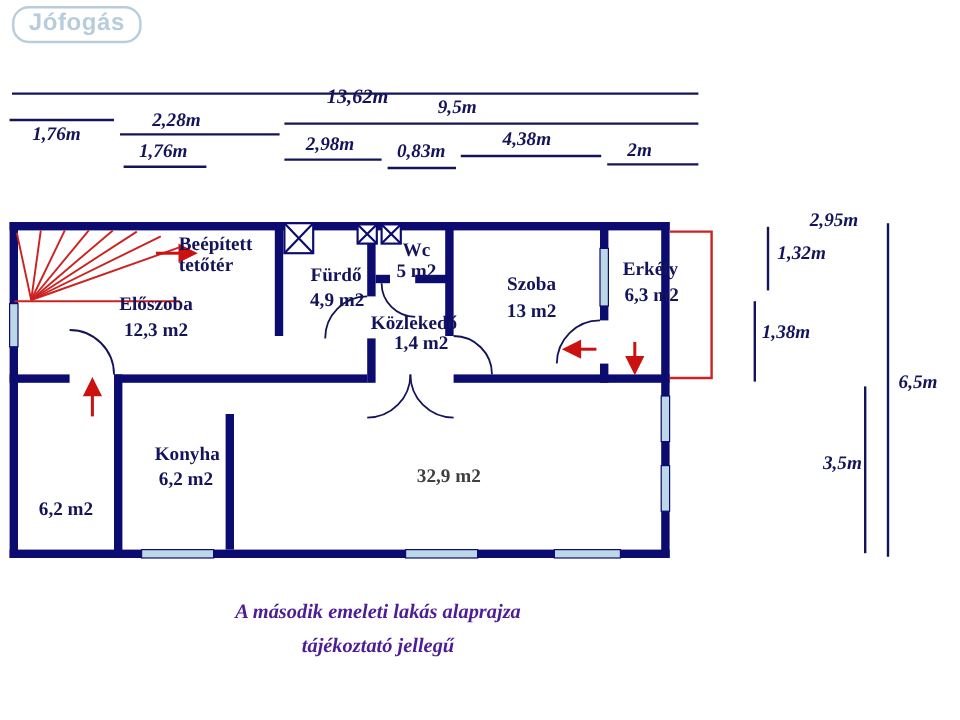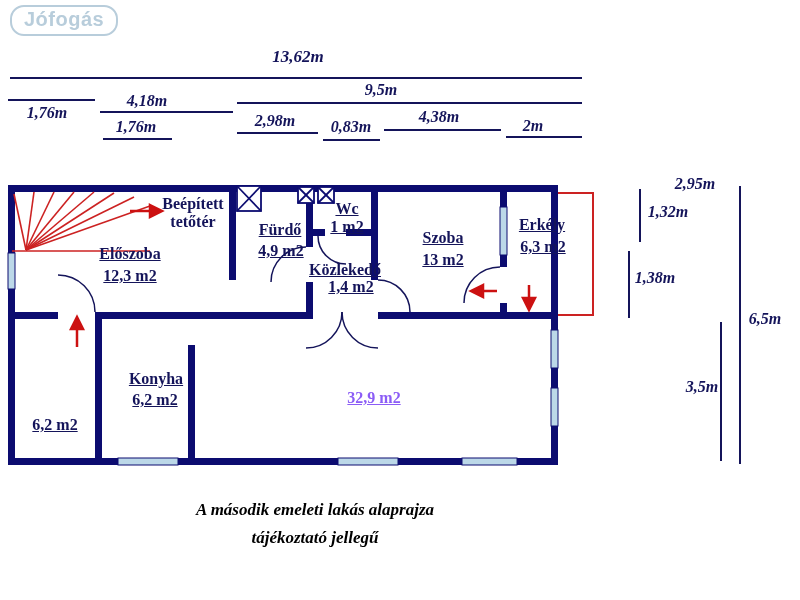--- a/index.html
+++ b/index.html
@@ -6,26 +6,26 @@
   .plan{position:relative;width:800px;height:600px;background:#ffffff;overflow:hidden;
         font-family:"Liberation Serif","DejaVu Serif",serif;}
   .plan svg{position:absolute;left:0;top:0;}
   .watermark{position:absolute;left:10px;top:5px;padding:1px 12px 3px 12px;
              border:2px solid #b8cddb;border-radius:14px;color:#b8cddb;
              font-family:"Liberation Sans","DejaVu Sans",sans-serif;
              font-weight:bold;font-size:20px;letter-spacing:0.5px;}
   .lbl{position:absolute;transform:translateX(-50%);white-space:nowrap;
        font-weight:bold;color:#14145a;}
   .dim{font-style:italic;font-size:16px;}
-  .room{font-size:16px;text-decoration:underline;}
-  .big{font-size:17px;}
-  .muted{color:#8b5cf6;}
-  .lbl-block{position:absolute;font-weight:bold;color:#14145a;text-align:center;
+  .room{font-size:16px;}
+  .big{font-size:17px;margin-top:24px;}
+  .muted{color:#404040;}
+  .lbl-block{position:absolute;font-weight:bold;color:#14145a;
              font-size:16px;line-height:1.12;}
-  .caption{font-style:italic;font-size:17px;color:#000000;}
+  .caption{font-style:italic;font-size:17px;color:#4c1d95;}
 </style>
 </head>
 <body>
 
 <div class="plan">
 
   <svg width="800" height="600" viewBox="0 0 800 600">
 
     <g stroke="#14145a" stroke-width="2">
       <line x1="10" y1="78" x2="582" y2="78"></line>
@@ -124,21 +124,21 @@
       <rect x="318" y="187" width="16" height="16"></rect>
       <line x1="318" y1="187" x2="334" y2="203"></line>
       <line x1="334" y1="187" x2="318" y2="203"></line>
     </g>
   </svg>
 
   <div class="watermark">Jófogás</div>
 
   <div class="lbl dim big" style="left:298px;top:47px">13,62m</div>
   <div class="lbl dim" style="left:381px;top:81px">9,5m</div>
-  <div class="lbl dim" style="left:147px;top:92px">4,18m</div>
+  <div class="lbl dim" style="left:147px;top:92px">2,28m</div>
   <div class="lbl dim" style="left:47px;top:104px">1,76m</div>
   <div class="lbl dim" style="left:136px;top:118px">1,76m</div>
   <div class="lbl dim" style="left:275px;top:112px">2,98m</div>
   <div class="lbl dim" style="left:351px;top:118px">0,83m</div>
   <div class="lbl dim" style="left:439px;top:108px">4,38m</div>
   <div class="lbl dim" style="left:533px;top:117px">2m</div>
 
   <div class="lbl dim" style="left:695px;top:175px">2,95m</div>
   <div class="lbl dim" style="left:668px;top:203px">1,32m</div>
   <div class="lbl dim" style="left:655px;top:269px">1,38m</div>
@@ -147,21 +147,21 @@
 
   <div class="lbl-block" style="left:149px;top:195px;width:88px">Beépített tetőtér</div>
 
   <div class="lbl room" style="left:130px;top:245px">Előszoba</div>
   <div class="lbl room" style="left:130px;top:267px">12,3 m2</div>
 
   <div class="lbl room" style="left:280px;top:221px">Fürdő</div>
   <div class="lbl room" style="left:281px;top:242px">4,9 m2</div>
 
   <div class="lbl room" style="left:347px;top:200px">Wc</div>
-  <div class="lbl room" style="left:347px;top:218px">1 m2</div>
+  <div class="lbl room" style="left:347px;top:218px">5 m2</div>
 
   <div class="lbl room" style="left:345px;top:261px">Közlekedő</div>
   <div class="lbl room" style="left:351px;top:278px">1,4 m2</div>
 
   <div class="lbl room" style="left:443px;top:229px">Szoba</div>
   <div class="lbl room" style="left:443px;top:251px">13 m2</div>
 
   <div class="lbl room" style="left:542px;top:216px">Erkély</div>
   <div class="lbl room" style="left:543px;top:238px">6,3 m2</div>
 

